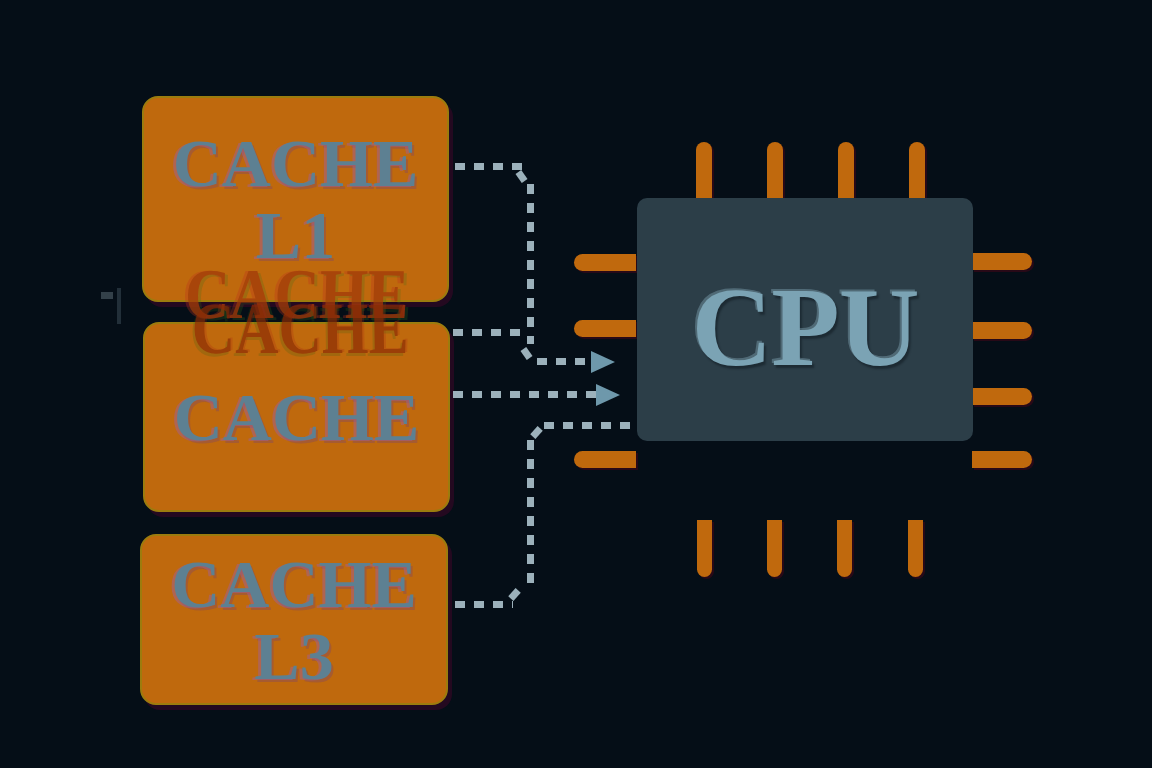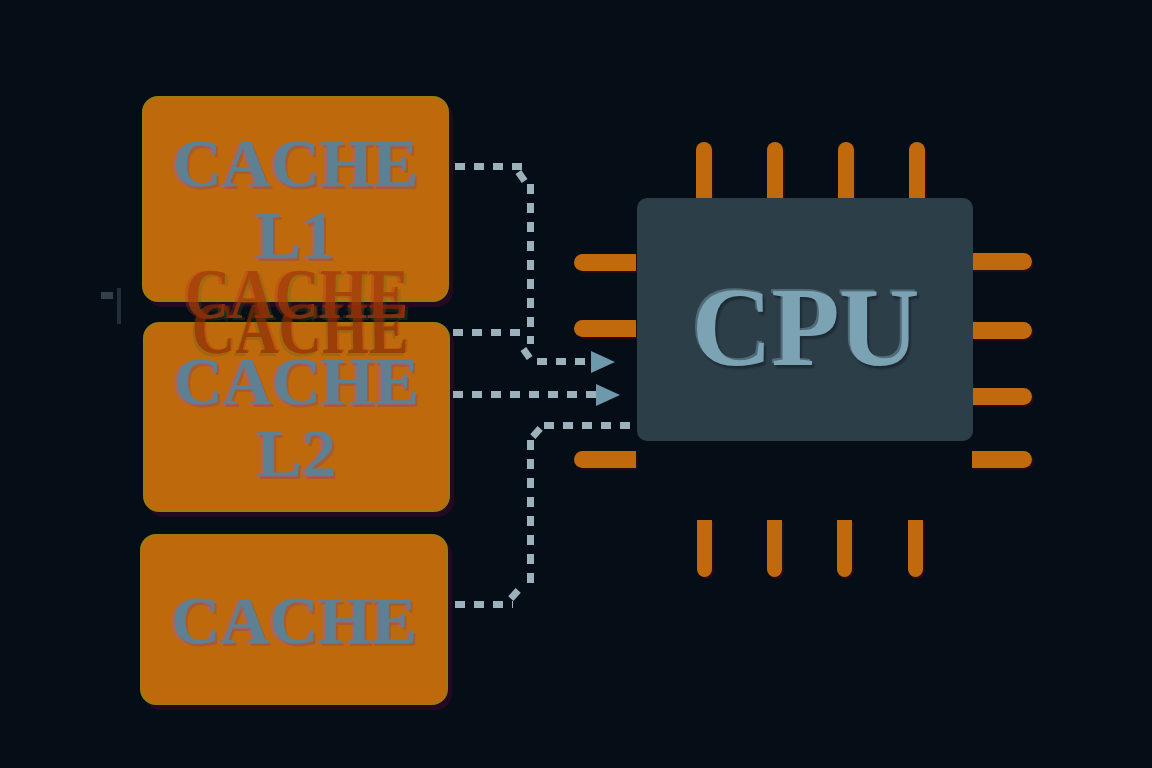--- a/index.html
+++ b/index.html
@@ -117,25 +117,25 @@
 
 <div class="canvas">
 
   <div class="cache-box" style="left:142px;top:96px;width:303px;height:202px;">
     <div class="cache-line">CACHE</div>
     <div class="cache-line">L1</div>
   </div>
 
   <div class="cache-box" style="left:143px;top:322px;width:303px;height:186px;">
     <div class="cache-line">CACHE</div>
-    <div class="cache-line">L2</div>
   </div>
 
   <div class="cache-box" style="left:140px;top:534px;width:304px;height:167px;">
     <div class="cache-line">CACHE</div>
+    <div class="cache-line">L3</div>
   </div>
 
   <div class="ghost ghost-1">CACHE</div>
   <div class="ghost ghost-2">CACHE</div>
   <div class="ghost-dash"></div>
   <div class="ghost-bracket"></div>
 
   <div class="cpu-body">
     <div class="cpu-label">CPU</div>
   </div>

